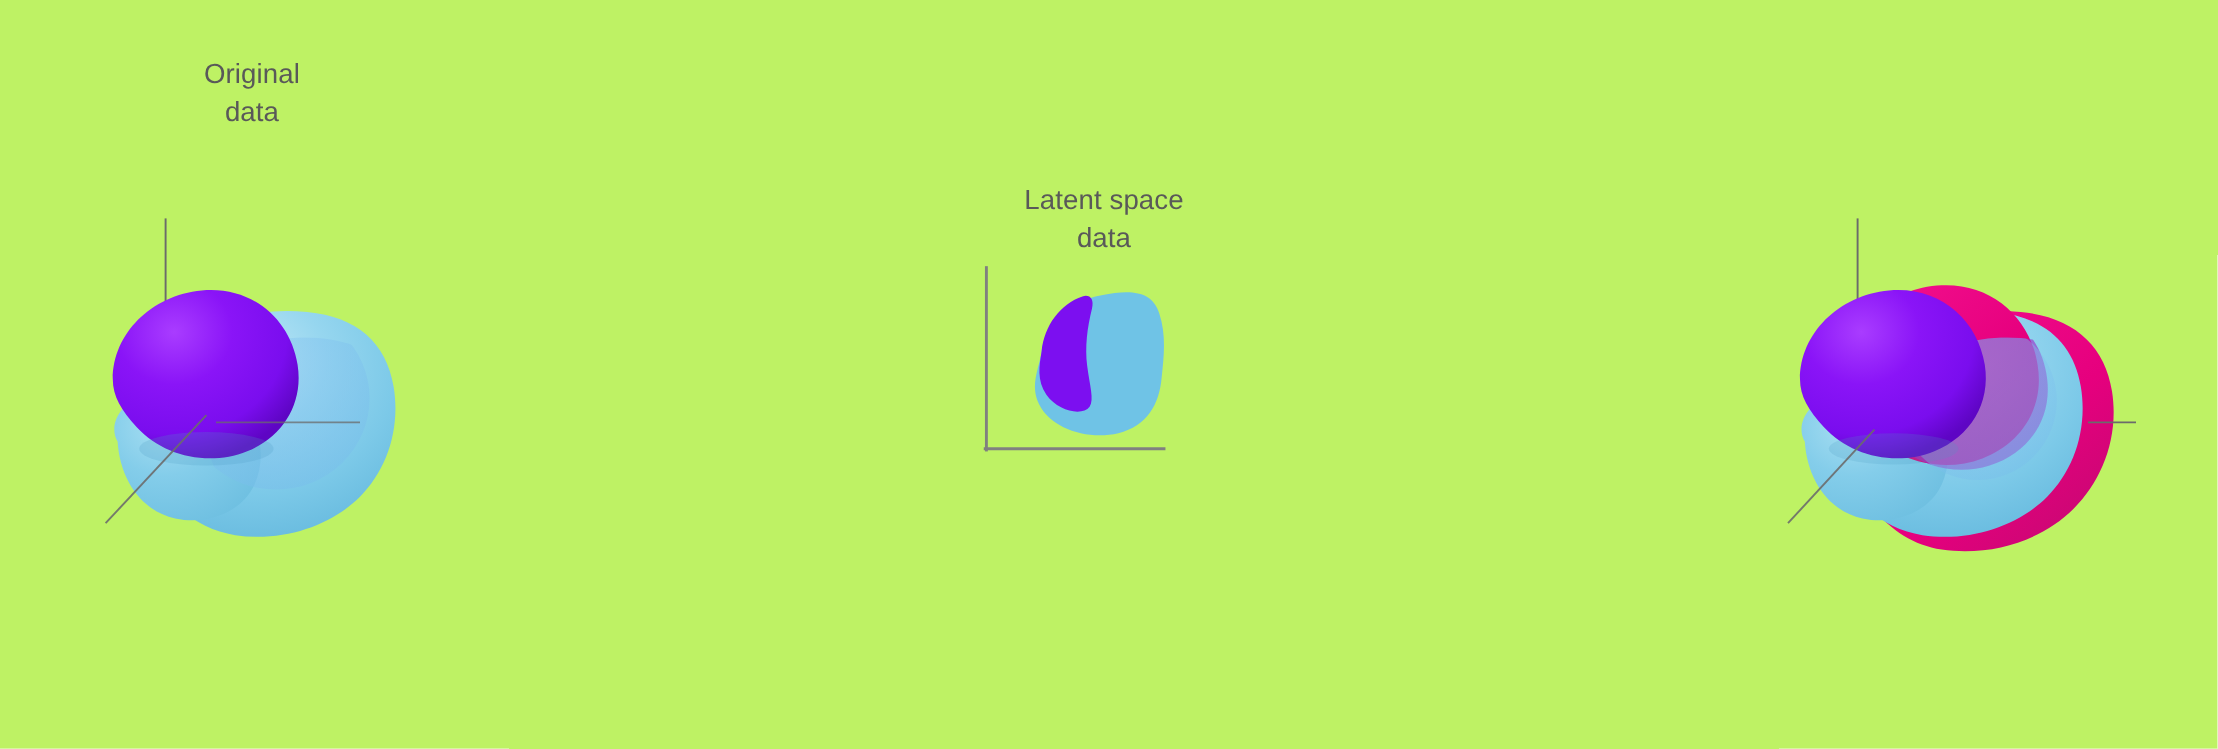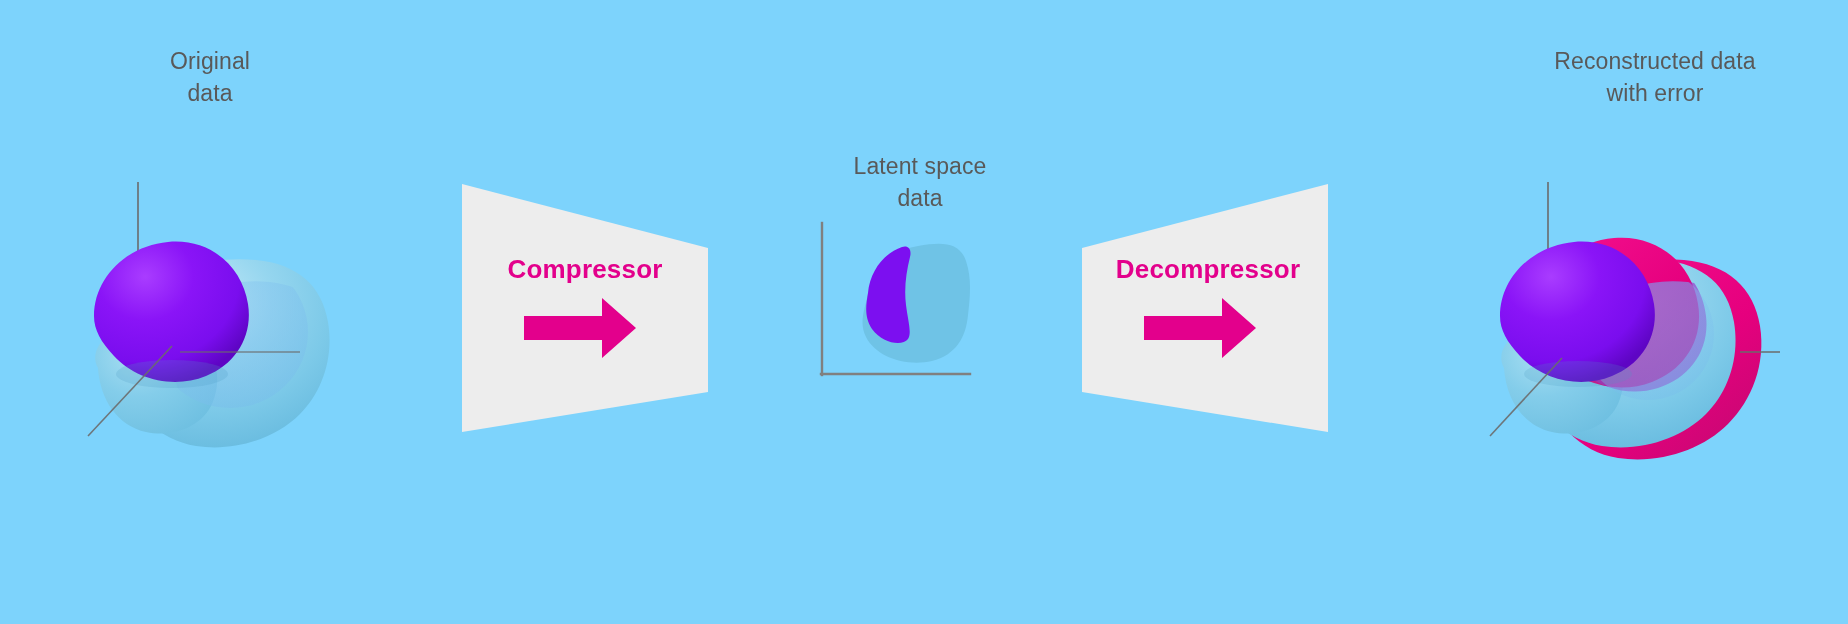--- a/index.html
+++ b/index.html
@@ -47,30 +47,28 @@
   .block-text {
     font-family: "Liberation Sans", sans-serif;
     font-weight: bold;
     font-size: 26px;
     letter-spacing: 0.2px;
   }
 </style>
 </head>
 <body>
 
-<div id="stage" style="background: #7dd3fc;">
+<div id="stage" style="background: #bef264;">
 
   <div class="panel-label" id="label-original" style="color: rgb(89, 89, 89);">Original
 data</div>
 
   <div class="panel-label" id="label-latent" style="color: rgb(89, 89, 89);">Latent space
 data</div>
 
-  <div class="panel-label" id="label-reconstructed" style="color: rgb(89, 89, 89);">Reconstructed data
-with error</div>
 
   <div class="figure" id="fig-original">
     <svg width="340" height="330" viewBox="0 0 340 330" xmlns="http://www.w3.org/2000/svg">
       <defs>
         <radialGradient id="cyanGradA" cx="42%" cy="22%" r="82%">
           <stop offset="0%" stop-color="#BFE7F6"></stop>
           <stop offset="38%" stop-color="#96D6EF"></stop>
           <stop offset="72%" stop-color="#7CC9E8"></stop>
           <stop offset="100%" stop-color="#68BBDF"></stop>
         </radialGradient>
@@ -119,57 +117,39 @@
 
       <ellipse cx="112" cy="204" rx="56" ry="14" fill="#4C9CC4" opacity="0.22"></ellipse>
 
       <g stroke="#6b6b6b" stroke-width="1.6" fill="none">
         <line x1="120" y1="182" x2="240" y2="182" opacity="0.75"></line>
         <line x1="28" y1="266" x2="112" y2="176" opacity="0.9"></line>
       </g>
     </svg>
   </div>
 
-  <div class="figure" id="fig-compressor">
-    <svg width="300" height="300" viewBox="0 0 300 300" xmlns="http://www.w3.org/2000/svg">
-      <polygon points="22,14 268,78 268,222 22,262" fill="#ededed"></polygon>
-      <text class="block-text" x="145" y="108" text-anchor="middle" fill="#E3008C" font-family="Liberation Sans, sans-serif" font-size="26" font-weight="bold">Compressor</text>
-      <g fill="#E3008C">
-        <polygon points="84,146 162,146 162,128 196,158 162,188 162,170 84,170"></polygon>
-      </g>
-    </svg>
-  </div>
 
   <div class="figure" id="fig-latent">
     <svg width="240" height="200" viewBox="0 0 240 200" xmlns="http://www.w3.org/2000/svg">
 
       <g stroke="#808080" stroke-width="2.4" fill="none" stroke-linecap="square">
         <line x1="12" y1="8" x2="12" y2="160"></line>
         <line x1="11" y1="159" x2="160" y2="159"></line>
       </g>
 
       <path d="M58,78 C60,56 80,36 108,31 C134,26 150,28 156,46
                C162,64 160,82 158,100 C156,122 146,140 122,146
                C96,152 66,142 56,122 C48,106 56,92 58,78 Z" fill="#6FC3E6"></path>
 
       <path d="M58,78 C60,56 74,38 92,32 C98,30 102,34 100,42
                C96,58 94,74 96,90 C98,106 102,118 98,124
                C92,132 72,128 62,114 C54,102 56,90 58,78 Z" fill="#7C0FF0"></path>
     </svg>
   </div>
 
-  <div class="figure" id="fig-decompressor">
-    <svg width="300" height="300" viewBox="0 0 300 300" xmlns="http://www.w3.org/2000/svg">
-      <polygon points="22,78 268,14 268,262 22,222" fill="#ededed"></polygon>
-      <text class="block-text" x="148" y="108" text-anchor="middle" fill="#E3008C" font-family="Liberation Sans, sans-serif" font-size="26" font-weight="bold">Decompressor</text>
-      <g fill="#E3008C">
-        <polygon points="84,146 162,146 162,128 196,158 162,188 162,170 84,170"></polygon>
-      </g>
-    </svg>
-  </div>
 
   <div class="figure" id="fig-reconstructed">
     <svg width="340" height="330" viewBox="0 0 340 330" xmlns="http://www.w3.org/2000/svg">
       <defs>
         <radialGradient id="cyanGradB" cx="42%" cy="22%" r="82%">
           <stop offset="0%" stop-color="#BFE7F6"></stop>
           <stop offset="38%" stop-color="#96D6EF"></stop>
           <stop offset="72%" stop-color="#7CC9E8"></stop>
           <stop offset="100%" stop-color="#68BBDF"></stop>
         </radialGradient>

